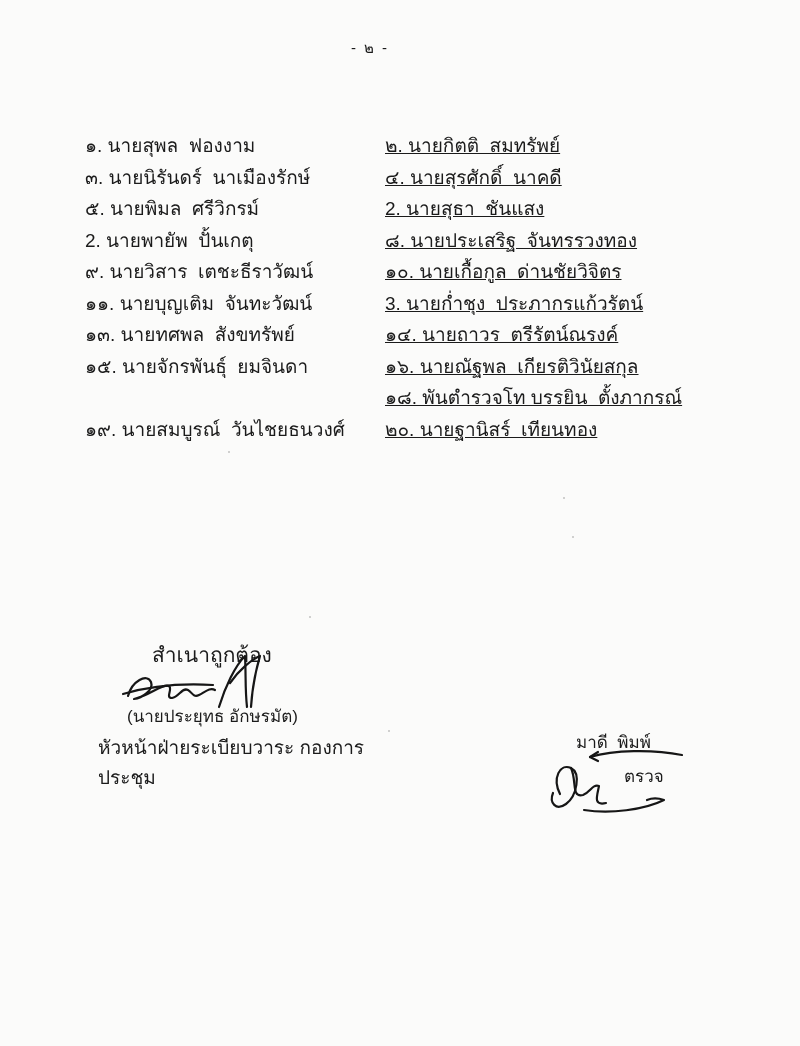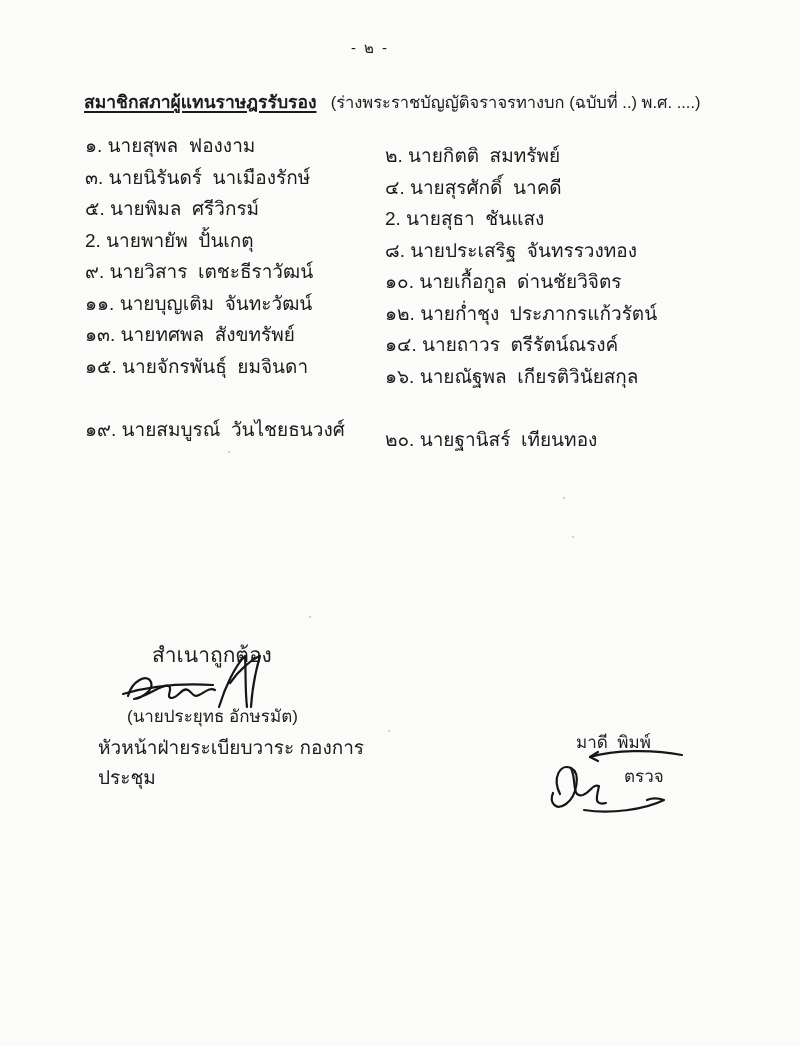--- a/index.html
+++ b/index.html
@@ -37,21 +37,21 @@
   .member-list {
     position: absolute;
     top: 124px; left: 85px; width: 680px;
   }
   .member-row {
     position: relative;
     height: 31.5px;
     font-size: 19px;
   }
   .member-row .cell-left  { position: absolute; left: 0; top: 6px; }
-  .member-row .cell-right { position: absolute; left: 300px; top: 16px; }
+  .member-row .cell-right { position: absolute; left: 300px; top: 6px; text-decoration: underline; }
   .certification {
     position: absolute;
     top: 636px; left: 85px; width: 320px;
   }
   .certified-copy-label {
     position: absolute;
     top: 2px; left: 67px;
     font-size: 21px;
   }
   .certify-sig {
@@ -98,25 +98,20 @@
   
   .speck { position: absolute; background: #9a9a9a; width: 2px; height: 2px; border-radius: 50%; opacity: .6; }
 </style>
 </head>
 <body>
 
 <div class="page">
 
   <div class="page-number txt">- ๒ -</div>
 
-  <div class="heading">
-    <span class="title-bold txt">สมาชิกสภาผู้แทนราษฎรรับรอง</span>
-    <span class="txt"> </span>
-    <span class="title-detail txt">(ร่างพระราชบัญญัติจราจรทางบก (ฉบับที่ ..) พ.ศ. ....)</span>
-  </div>
 
   <div class="member-list">
     <div class="member-row">
       <span class="cell-left txt">๑. นายสุพล  ฟองงาม</span>
       <span class="cell-right txt">๒. นายกิตติ  สมทรัพย์</span>
     </div>
     <div class="member-row">
       <span class="cell-left txt">๓. นายนิรันดร์  นาเมืองรักษ์</span>
       <span class="cell-right txt">๔. นายสุรศักดิ์  นาคดี</span>
     </div>
@@ -127,31 +122,32 @@
     <div class="member-row">
       <span class="cell-left txt">2. นายพายัพ  ปั้นเกตุ</span>
       <span class="cell-right txt">๘. นายประเสริฐ  จันทรรวงทอง</span>
     </div>
     <div class="member-row">
       <span class="cell-left txt">๙. นายวิสาร  เตชะธีราวัฒน์</span>
       <span class="cell-right txt">๑๐. นายเกื้อกูล  ด่านชัยวิจิตร</span>
     </div>
     <div class="member-row">
       <span class="cell-left txt">๑๑. นายบุญเติม  จันทะวัฒน์</span>
-      <span class="cell-right txt">๑๒. นายก่ำชุง  ประภากรแก้วรัตน์</span>
+      <span class="cell-right txt">3. นายก่ำชุง  ประภากรแก้วรัตน์</span>
     </div>
     <div class="member-row">
       <span class="cell-left txt">๑๓. นายทศพล  สังขทรัพย์</span>
       <span class="cell-right txt">๑๔. นายถาวร  ตรีรัตน์ณรงค์</span>
     </div>
     <div class="member-row">
       <span class="cell-left txt">๑๕. นายจักรพันธุ์  ยมจินดา</span>
       <span class="cell-right txt">๑๖. นายณัฐพล  เกียรติวินัยสกุล</span>
     </div>
     <div class="member-row">
+      <span class="cell-right txt">๑๘. พันตำรวจโท บรรยิน  ตั้งภากรณ์</span>
     </div>
     <div class="member-row">
       <span class="cell-left txt">๑๙. นายสมบูรณ์  วันไชยธนวงศ์</span>
       <span class="cell-right txt">๒๐. นายฐานิสร์  เทียนทอง</span>
     </div>
   </div>
 
   <div class="certification">
     <div class="certified-copy-label txt">สำเนาถูกต้อง</div>
     <svg class="certify-sig" viewBox="0 0 180 62" aria-hidden="true">

